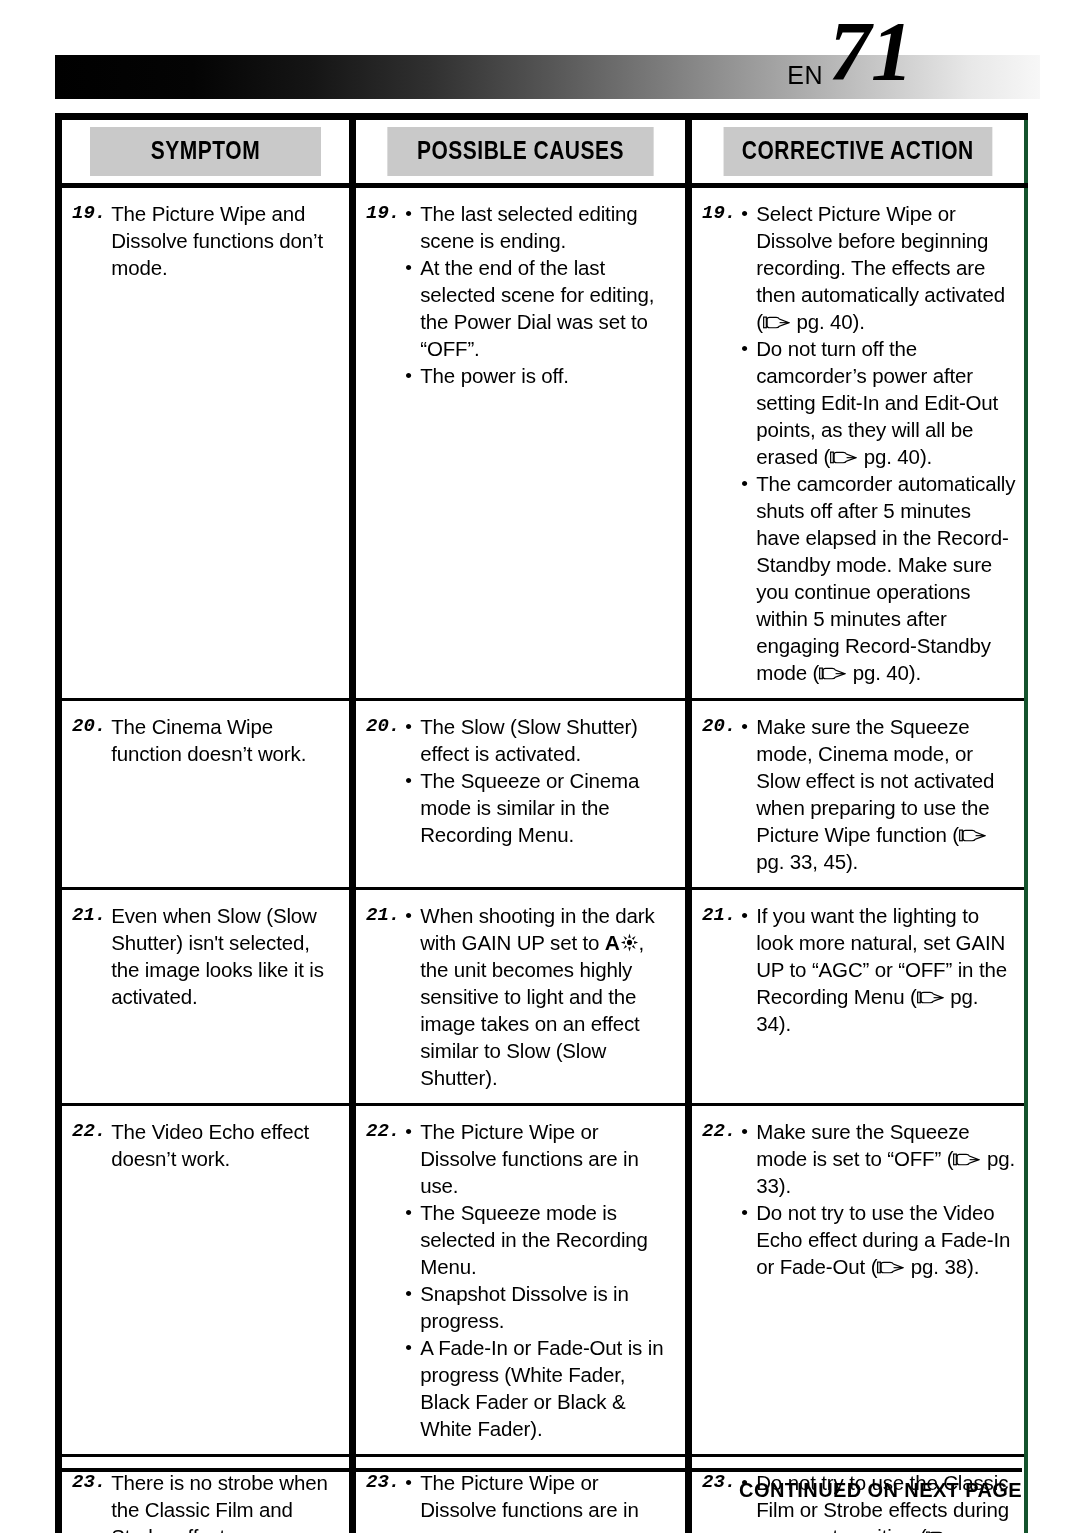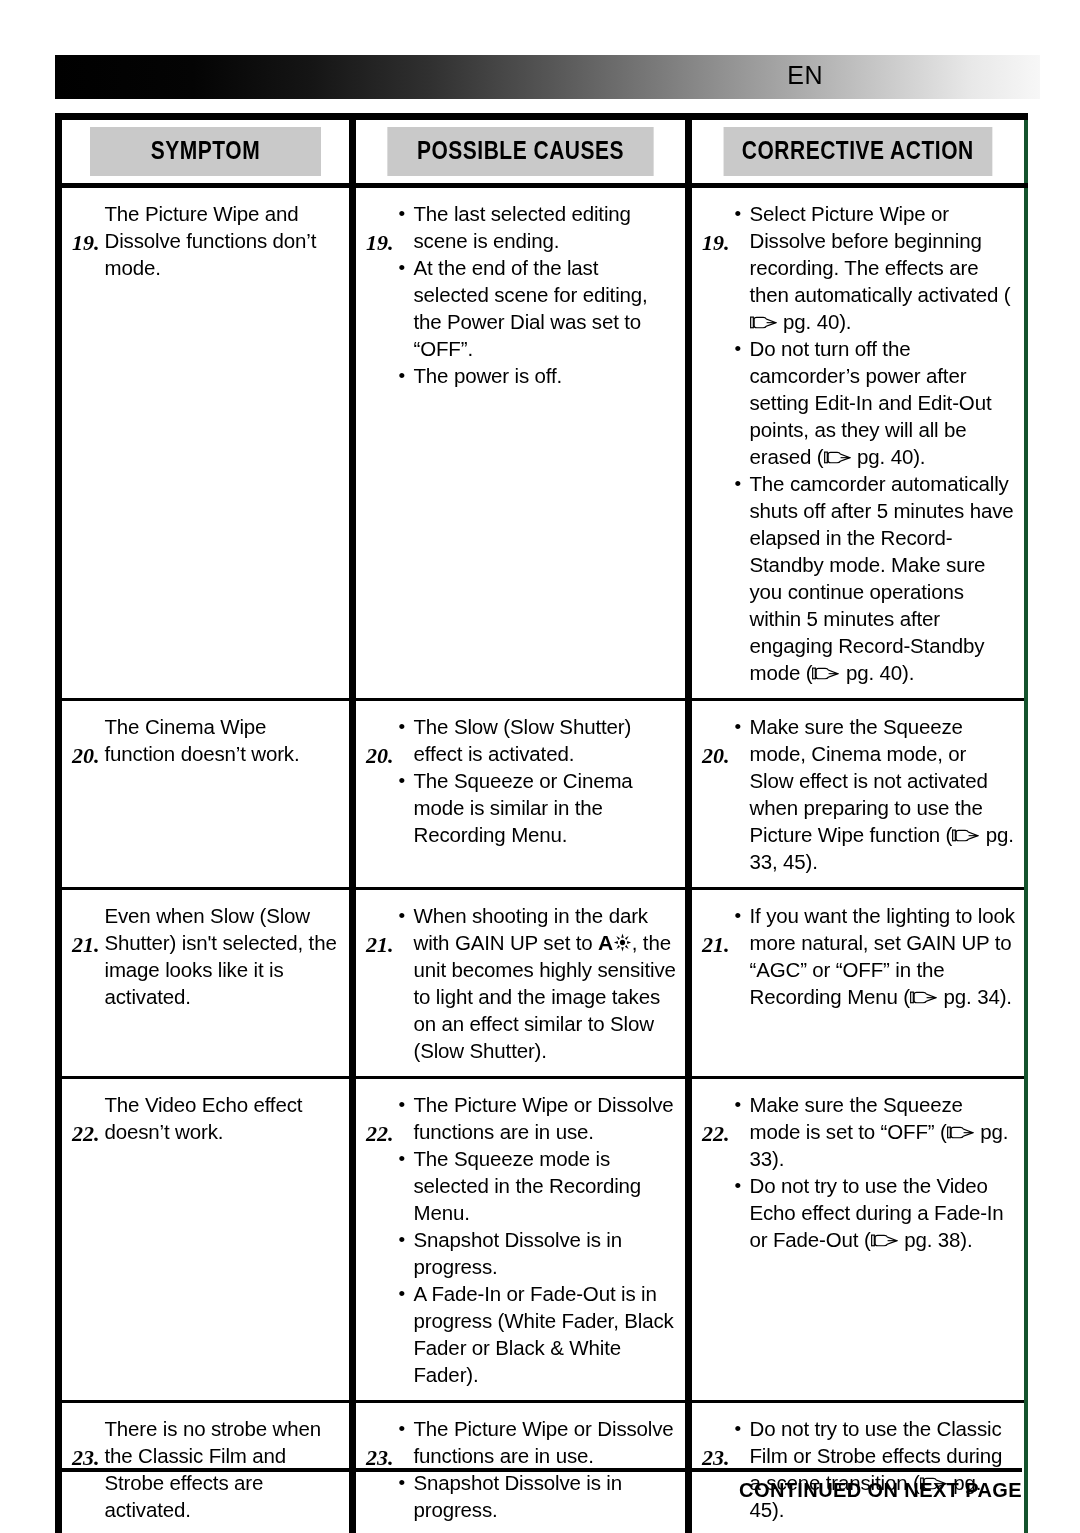--- a/index.html
+++ b/index.html
@@ -120,28 +120,27 @@
     padding: 12px 8px 12px 10px;
   }
 
   .cell-inner {
     display: flex;
     align-items: flex-start;
   }
 
   .item-num {
     flex: 0 0 auto;
-    font-family: Liberation Serif, serif;
+    font-family: Liberation Mono, monospace;
     font-weight: 700;
     font-style: italic;
-    font-size: 22px;
+    font-size: 19px;
     line-height: 27px;
     padding-right: 5px;
     white-space: nowrap;
-    margin-top: 29px;
   }
 
   .item-body {
     flex: 1 1 auto;
     font-family: "Liberation Sans", sans-serif;
     font-size: 20.5px;
     line-height: 27px;
     letter-spacing: -0.15px;
   }
 
@@ -217,20 +216,21 @@
     letter-spacing: 0.4px;
     margin-left: 13px;
   }
 </style>
 </head>
 <body>
 
 <div id="page-header">
   <div id="gradient-bar"></div>
   <div id="page-label-en">EN</div>
+  <div id="page-number">71</div>
 </div>
 
 <table id="troubleshoot-table">
   <colgroup>
     <col class="c-symptom">
     <col class="c-causes">
     <col class="c-action">
   </colgroup>
   <thead>
     <tr class="header-row">

